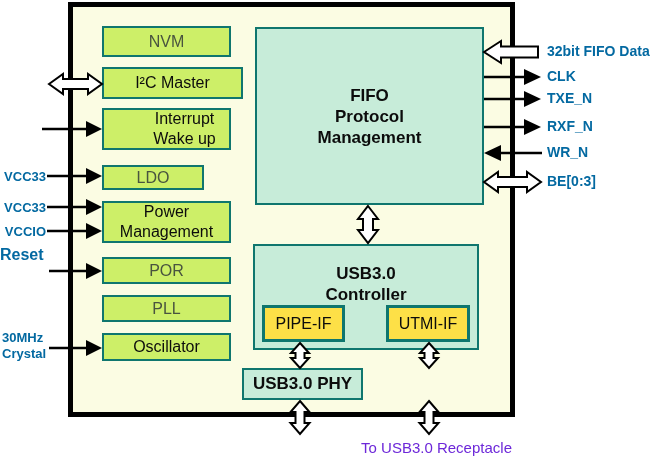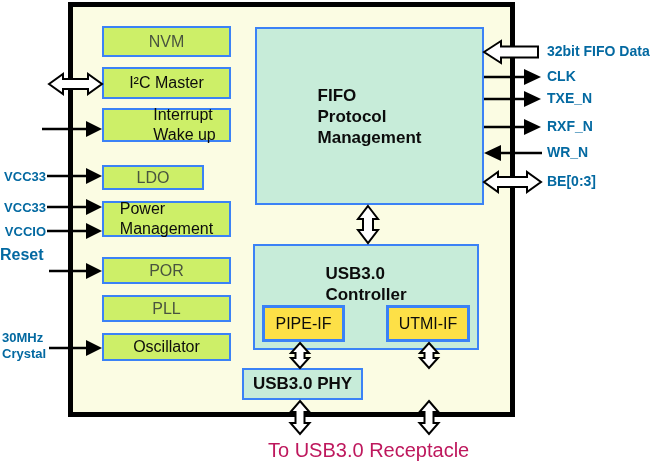--- a/index.html
+++ b/index.html
@@ -5,57 +5,57 @@
   html,body{margin:0;padding:0;background:#fff;}
   .canvas{
     position:relative;width:650px;height:462px;background:#fff;overflow:hidden;
     font-family:"Liberation Sans", sans-serif;color:#0c0c0c;
   }
   .chip-box{
     position:absolute;left:68px;top:2px;width:447px;height:415px;
     box-sizing:border-box;border:5px solid #000;background:#fbfce3;
   }
   .blk{
-    position:absolute;box-sizing:border-box;border:2px solid #3b82f6;
+    position:absolute;box-sizing:border-box;border:2px solid #0f766e;
     display:flex;align-items:center;justify-content:center;
-    white-space:pre-line;line-height:20px;font-size:16px;
+    text-align:center;white-space:pre-line;line-height:20px;font-size:16px;
   }
   .green{background:#cdef68;}
   .teal{background:#c7ecd9;}
   .whitebox{background:#fde047;border-width:3px;}
   .dim{color:#49543f;}
   .bold{font-weight:bold;}
   .top-align{align-items:flex-start;padding-top:17px;line-height:21px;}
   .fifo-text{line-height:21px;font-size:17px;}
   .sig{
     position:absolute;font-size:13px;color:#0369a1;line-height:15px;white-space:pre-line;font-weight:bold;
   }
   .sig-r{font-size:14px;}
   .footer-label{
-    position:absolute;left:268px;top:439px;width:244px;text-align:left;
-    font-size:20px;color:#be185d;
+    position:absolute;left:268px;top:439px;width:244px;text-align:right;
+    font-size:15px;color:#6d28d9;
   }
   svg.arrow-layer{position:absolute;left:0;top:0;z-index:5;}
   .bl{stroke:#000;stroke-width:2.6;}
   .bf{fill:#000;}
   .wo{fill:#fff;stroke:#000;stroke-width:2;stroke-linejoin:miter;}
 </style>
 </head>
 <body>
 
 <div class="canvas">
 
   <div class="chip-box"></div>
 
   <div class="blk green dim" style="left:102px;top:26px;width:129px;height:31px;">NVM</div>
-  <div class="blk green" style="left:102px;top:67px;width:129px;height:32px;">I²C Master</div>
-  <div class="blk green" style="left:102px;top:108px;width:129px;height:34px;padding-left:36px;">Interrupt
+  <div class="blk green" style="left:102px;top:67px;width:141px;height:32px;">I²C Master</div>
+  <div class="blk green" style="left:102px;top:108px;width:129px;height:42px;padding-left:36px;">Interrupt
 Wake up</div>
   <div class="blk green dim" style="left:102px;top:165px;width:102px;height:25px;">LDO</div>
-  <div class="blk green" style="left:102px;top:201px;width:129px;height:36px;">Power
+  <div class="blk green" style="left:102px;top:201px;width:129px;height:42px;">Power
 Management</div>
   <div class="blk green dim" style="left:102px;top:257px;width:129px;height:27px;">POR</div>
   <div class="blk green dim" style="left:102px;top:295px;width:129px;height:27px;">PLL</div>
   <div class="blk green" style="left:102px;top:333px;width:129px;height:28px;">Oscillator</div>
 
   <div class="blk teal bold fifo-text" style="left:255px;top:27px;width:229px;height:178px;">FIFO
 Protocol
 Management</div>
   <div class="blk teal bold top-align" style="left:253px;top:244px;width:226px;height:106px;font-size:17px;">USB3.0
 Controller</div>

